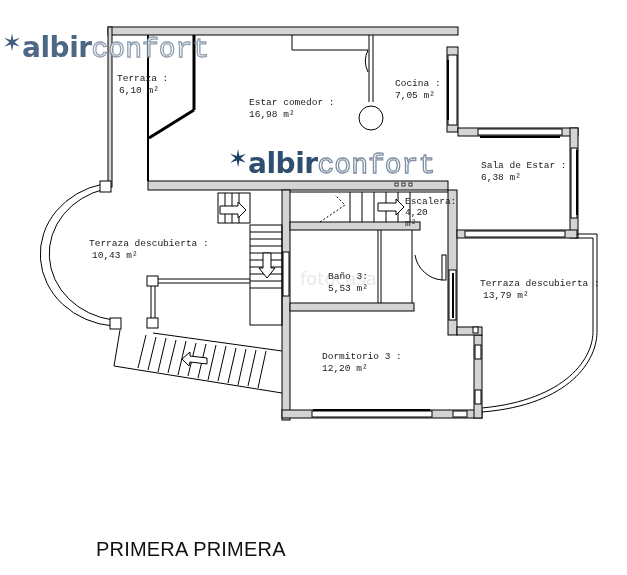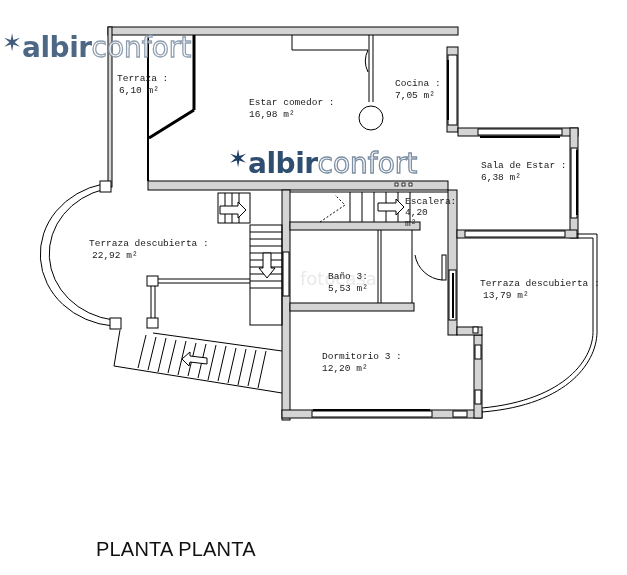--- a/index.html
+++ b/index.html
@@ -2,21 +2,21 @@
 <html><head>
   <meta charset="utf-8">
   <style>
     html, body { margin:0; padding:0; background:#ffffff; }
     body { width:627px; height:575px; position:relative; overflow:hidden; font-family:"DejaVu Sans", sans-serif; }
     #plan { position:absolute; left:0; top:0; width:627px; height:575px; }
     .room-label { position:absolute; font-family:Liberation Mono, monospace; font-size:9.5px; color:#1a1a1a; line-height:12px; white-space:nowrap; }
     .logo { position:absolute; white-space:nowrap; font-family:"DejaVu Sans", sans-serif; line-height:1; }
     .logo .star { color:#1f3f66; font-size:24px; position:relative; top:-6px; }
     .logo .albir { color:#2f4e70; font-weight:bold; font-size:28px; letter-spacing:-0.5px;text-align:center; }
-    .logo .confort { color:#ffffff; font-size:28px; -webkit-text-stroke:1.3px #7d8fa3; letter-spacing:0px; }
+    .logo .confort { color:#ffffff; font-size:28px; -webkit-text-stroke:1.3px #7d8fa3; letter-spacing:0px;font-family:Liberation Mono, monospace; }
     .logo.top { left:2px; top:34px; opacity:0.85; }
     .logo.mid { left:228px; top:150px; }
     .title { position:absolute; left:96px; top:538px; font-family:"Liberation Sans", sans-serif; font-size:20px; color:#111; letter-spacing:0.2px; }
     .watermark { position:absolute; left:300px; top:268px; font-size:18px; color:#e9e9e9; font-family:"DejaVu Sans", sans-serif; }
   </style>
 </head>
 <body>
 
 <svg id="plan" viewBox="0 0 627 575" xmlns="http://www.w3.org/2000/svg">
   <g fill="#d4d4d4" stroke="#000" stroke-width="1">
@@ -186,28 +186,28 @@
   <div>Sala de Estar :</div>
   <div>6,38 m²</div>
 </div>
 <div class="room-label" style="left:405px;top:196px;line-height:11px;">
   <div>Escalera:</div>
   <div>4,20</div>
   <div>m²</div>
 </div>
 <div class="room-label" style="left:89px;top:238px;">
   <div>Terraza descubierta :</div>
-  <div style="padding-left:3px">22,92 m²</div>
+  <div style="padding-left:3px">10,43 m²</div>
 </div>
 <div class="room-label" style="left:328px;top:259px;margin-top:12px;">
   <div>Baño 3:</div>
   <div>5,53 m²</div>
 </div>
 <div class="room-label" style="left:480px;top:278px;">
   <div>Terraza descubierta :</div>
   <div style="padding-left:3px">13,79 m²</div>
 </div>
 <div class="room-label" style="left:322px;top:351px;">
   <div>Dormitorio 3 :</div>
   <div>12,20 m²</div>
 </div>
 
-<div class="title">PLANTA PLANTA</div>
+<div class="title">PRIMERA PRIMERA</div>
 
 </body></html>

